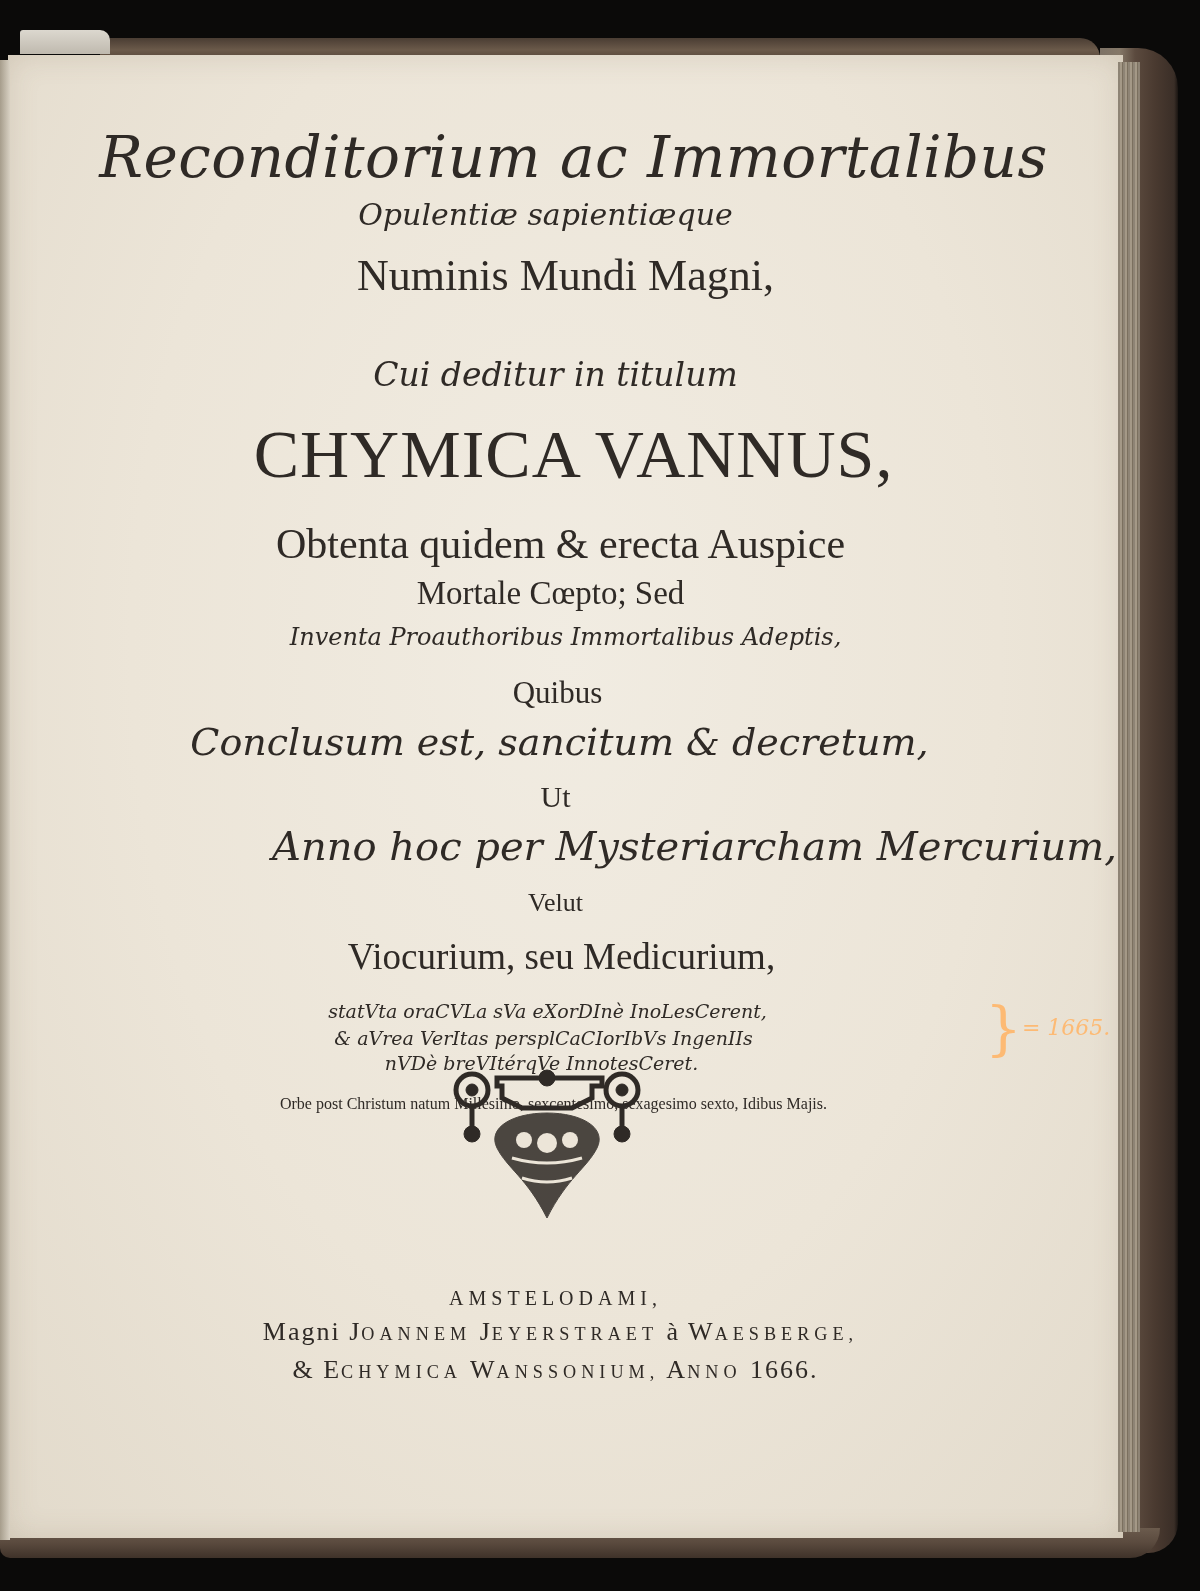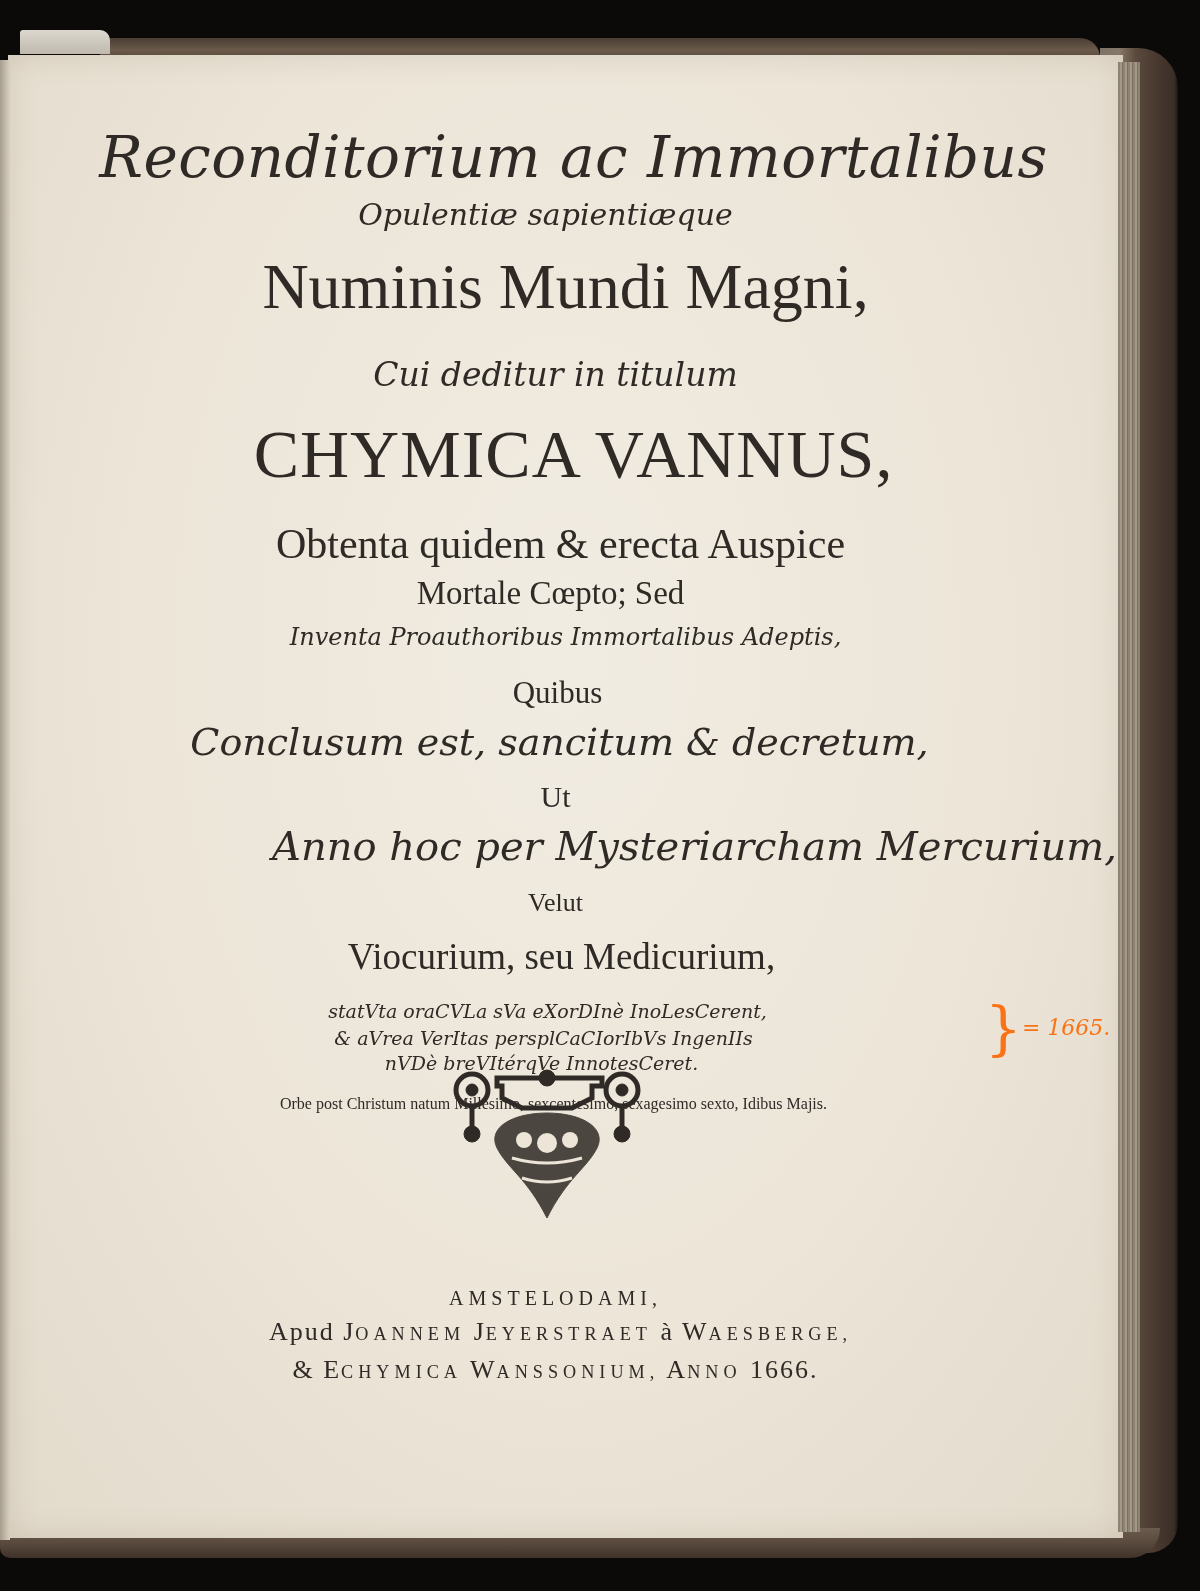--- a/index.html
+++ b/index.html
@@ -47,21 +47,21 @@
     position: absolute; left: 8px; top: 55px; width: 1115px;
     color: #2f2a26;
     text-align: center;
   }
   .line { position: absolute; left: 0; width: 100%; text-align: center; white-space: nowrap; }
   .it { font-style: italic; font-family: "DejaVu Serif", serif; }
   .rom { font-family: "Liberation Serif", serif; }
 
   .l1 { top: 68px;  font-size: 58px; left: 8px; letter-spacing: 0.5px; }
   .l2 { top: 142px; font-size: 30px; left: -20px; }
-  .l3 { top: 195px; font-size: 64px; left: 0px; }
+  .l3 { top: 195px; font-size: 44px; left: 0px; }
   .l4 { top: 300px; font-size: 33px; left: -10px; }
   .l5 { top: 360px; font-size: 68px; left: 8px; letter-spacing: 1px; }
   .l6 { top: 465px; font-size: 42px; left: -5px; }
   .l7 { top: 520px; font-size: 33px; left: -15px; }
   .l8 { top: 568px; font-size: 24px; left: 0px; }
   .l9 { top: 620px; font-size: 31px; left: -8px; }
   .l10 { top: 665px; font-size: 38px; left: -6px; }
   .l11 { top: 725px; font-size: 30px; left: -10px; }
   .l12 { top: 768px; font-size: 40px; left: -6px; text-align: right; }
   .l13 { top: 833px; font-size: 26px; left: -10px; }
@@ -74,21 +74,21 @@
   .l20 { top: 1262px; font-size: 26px; left: -5px; letter-spacing: 2px; }
   .l21 { top: 1300px; font-size: 26px; left: -10px; letter-spacing: 2px; }
   .sc { font-size: 0.7em; letter-spacing: 5px; }
 
   .ornament {
     position: absolute; left: 452px; top: 1068px; width: 190px; height: 152px;
   }
   .annotation {
     position: absolute; left: 985px; top: 1000px;
     font-family: "DejaVu Serif", serif; font-style: italic;
-    color: #f97316; font-size: 22px;
+    color: #fdba74; font-size: 22px;
   }
   .annotation .brace { font-size: 58px; line-height: 58px; vertical-align: middle; font-style: normal; font-weight: 200; }
 </style>
 </head>
 <body>
 
 <div class="cover-top"></div>
 <div class="cover-right"></div>
 <div class="cover-bottom"></div>
 <div class="bookmark"></div>
@@ -111,21 +111,21 @@
   <div class="line l12 it">Anno hoc per Mysteriarcham Mercurium,</div>
   <div class="line l13 rom">Velut</div>
   <div class="line l14 rom">Viocurium, seu Medicurium,</div>
   <div class="line l15 it">statVta oraCVLa sVa eXorDInè InoLesCerent,</div>
   <div class="line l16 it">&amp; aVrea VerItas persplCaCIorIbVs IngenIIs</div>
   <div class="line l17 it">nVDè breVItérqVe InnotesCeret.</div>
   <div class="line l18 rom">Orbe post Christum natum Millesimo, sexcentesimo, sexagesimo sexto, Idibus Majis.</div>
 
   <div class="line l19 rom">AMSTELODAMI,</div>
   <div class="line l20 rom">
-    <span>Apud</span>
+    <span>Magni</span>
     <span>J</span><span class="sc">OANNEM</span>
     <span>J</span><span class="sc">EYERSTRAET</span>
     <span>à</span>
     <span>W</span><span class="sc">AESBERGE,</span>
   </div>
   <div class="line l21 rom">
     <span>&amp;</span>
     <span>E</span><span class="sc">CHYMICA</span>
     <span>W</span><span class="sc">ANSSONIUM,</span>
     <span>A</span><span class="sc">NNO</span>

